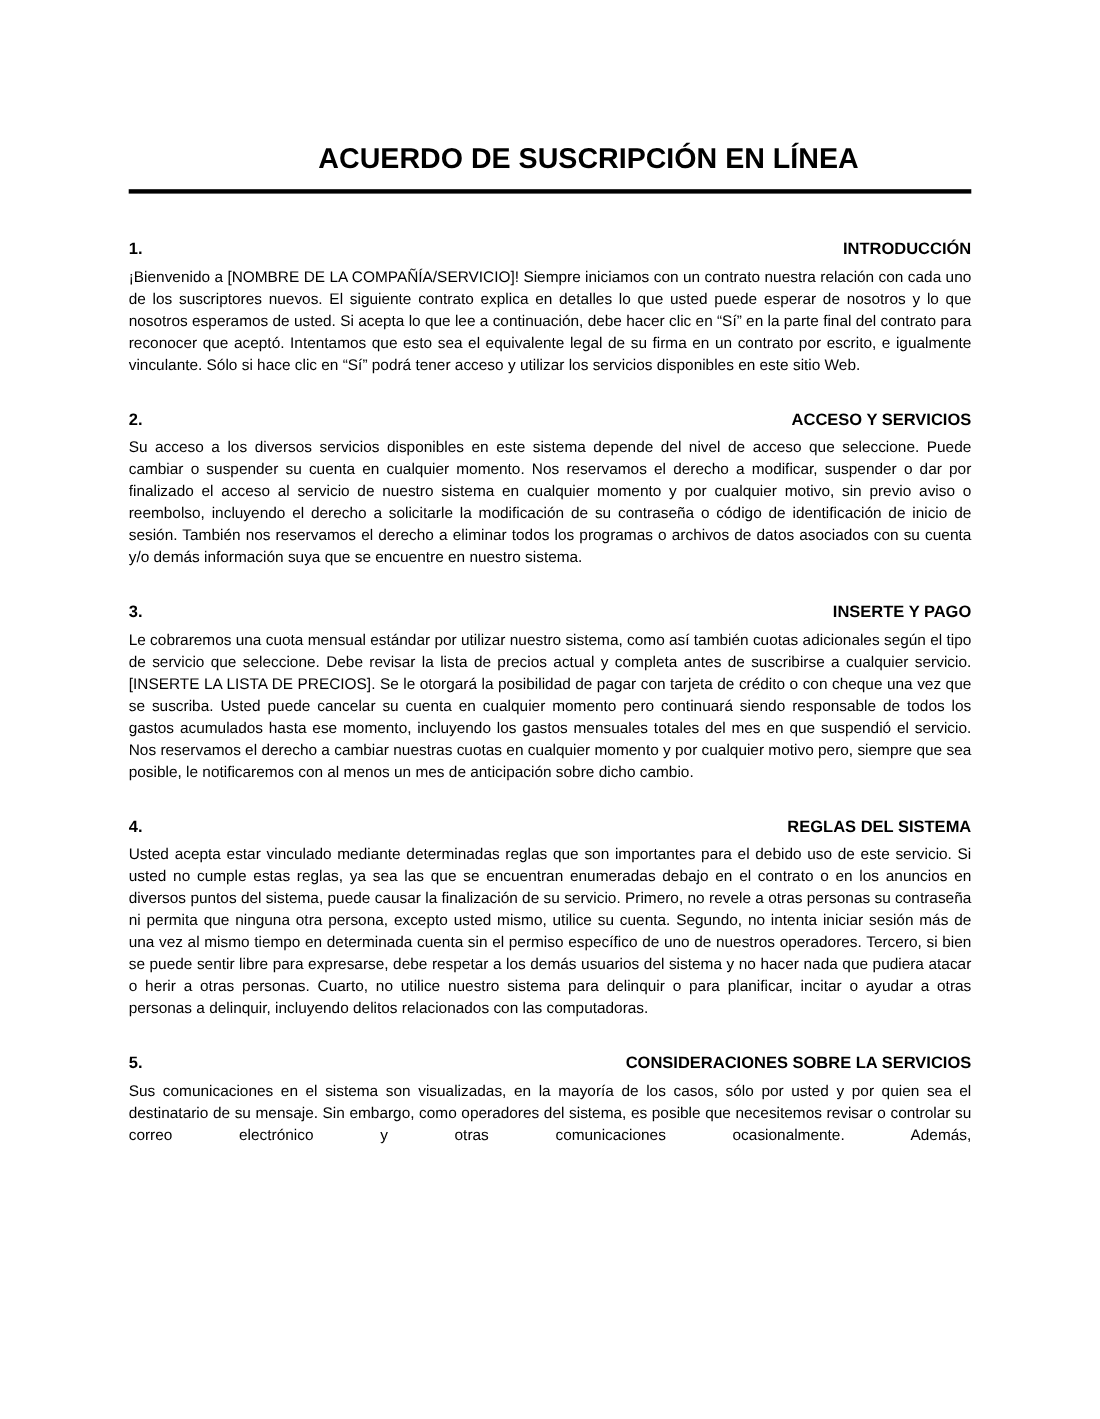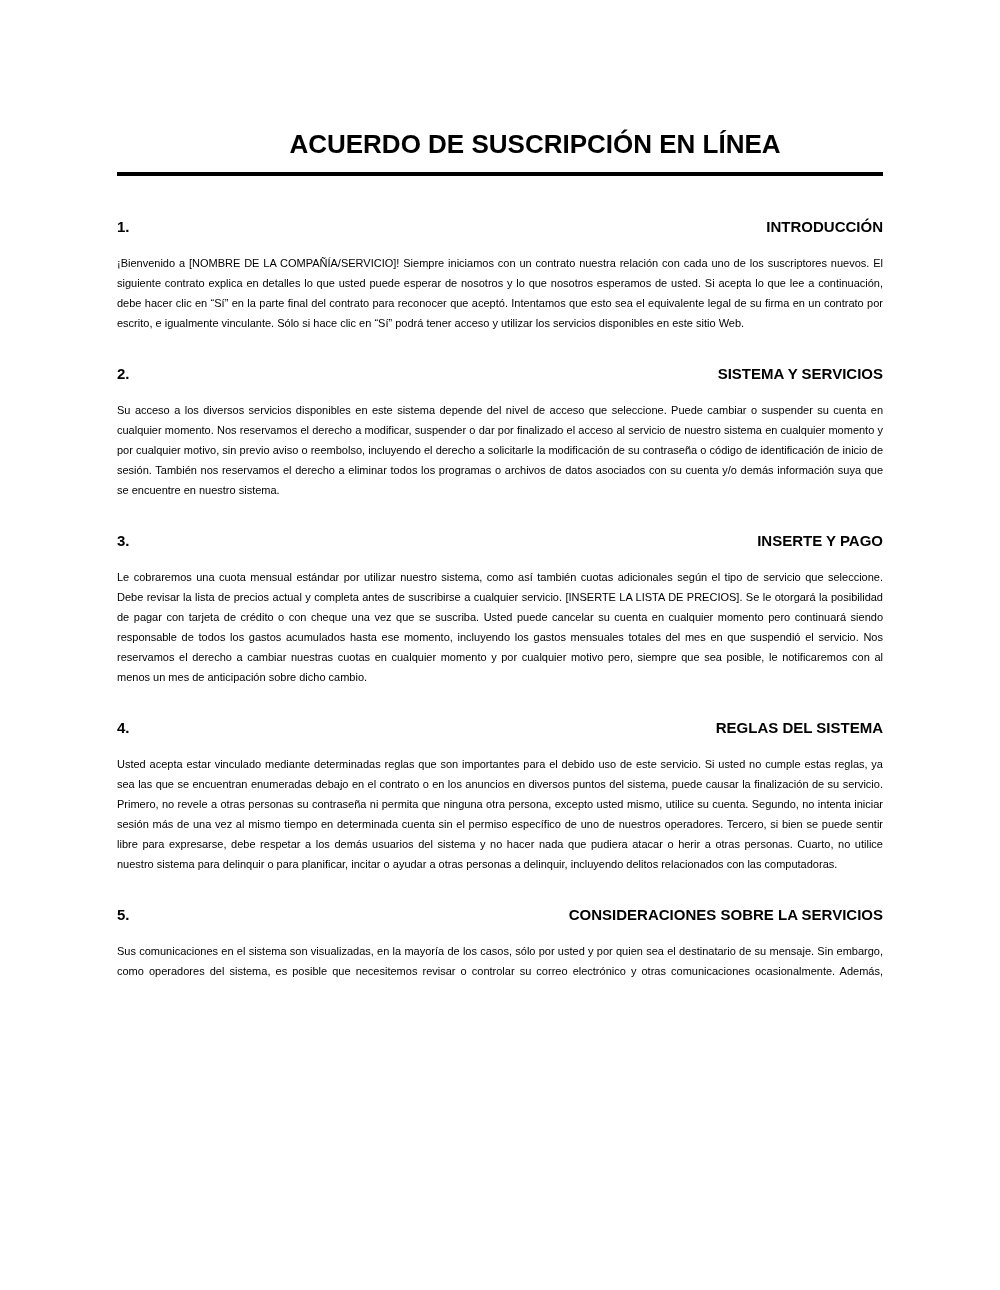--- a/index.html
+++ b/index.html
@@ -50,22 +50,22 @@
     line-height: 19px;
   }
   .section-number {
     flex: 0 0 30px;
   }
   .section-title {
     flex: 1 1 auto;
     text-align: right;
   }
   .section-body {
-    margin: 17px 0 0 0;
-    font-size: 11px;
+    margin: 5px 0 0 0;
+    font-size: 14px;
     line-height: 20px;
     text-align: justify;
     hyphens: none;
     -webkit-hyphens: none;
   }
   .section-body.continued {
     text-align-last: justify;
   }
 </style>
 </head>
@@ -79,21 +79,21 @@
     <h2 class="section-heading">
       <span class="section-number">1.</span>
       <span class="section-title">INTRODUCCIÓN</span>
     </h2>
     <p class="section-body">¡Bienvenido a [NOMBRE DE LA COMPAÑÍA/SERVICIO]! Siempre iniciamos con un contrato nuestra relación con cada uno de los suscriptores nuevos. El siguiente contrato explica en detalles lo que usted puede esperar de nosotros y lo que nosotros esperamos de usted. Si acepta lo que lee a continuación, debe hacer clic en “Sí” en la parte final del contrato para reconocer que aceptó. Intentamos que esto sea el equivalente legal de su firma en un contrato por escrito, e igualmente vinculante. Sólo si hace clic en “Sí” podrá tener acceso y utilizar los servicios disponibles en este sitio Web.</p>
   </section>
 
   <section class="section">
     <h2 class="section-heading">
       <span class="section-number">2.</span>
-      <span class="section-title">SISTEMA Y SERVICIOS</span>
+      <span class="section-title">ACCESO Y SERVICIOS</span>
     </h2>
     <p class="section-body">Su acceso a los diversos servicios disponibles en este sistema depende del nivel de acceso que seleccione. Puede cambiar o suspender su cuenta en cualquier momento. Nos reservamos el derecho a modificar, suspender o dar por finalizado el acceso al servicio de nuestro sistema en cualquier momento y por cualquier motivo, sin previo aviso o reembolso, incluyendo el derecho a solicitarle la modificación de su contraseña o código de identificación de inicio de sesión. También nos reservamos el derecho a eliminar todos los programas o archivos de datos asociados con su cuenta y/o demás información suya que se encuentre en nuestro sistema.</p>
   </section>
 
   <section class="section">
     <h2 class="section-heading">
       <span class="section-number">3.</span>
       <span class="section-title">INSERTE Y PAGO</span>
     </h2>
     <p class="section-body">Le cobraremos una cuota mensual estándar por utilizar nuestro sistema, como así también cuotas adicionales según el tipo de servicio que seleccione. Debe revisar la lista de precios actual y completa antes de suscribirse a cualquier servicio. [INSERTE LA LISTA DE PRECIOS]. Se le otorgará la posibilidad de pagar con tarjeta de crédito o con cheque una vez que se suscriba. Usted puede cancelar su cuenta en cualquier momento pero continuará siendo responsable de todos los gastos acumulados hasta ese momento, incluyendo los gastos mensuales totales del mes en que suspendió el servicio. Nos reservamos el derecho a cambiar nuestras cuotas en cualquier momento y por cualquier motivo pero, siempre que sea posible, le notificaremos con al menos un mes de anticipación sobre dicho cambio.</p>

